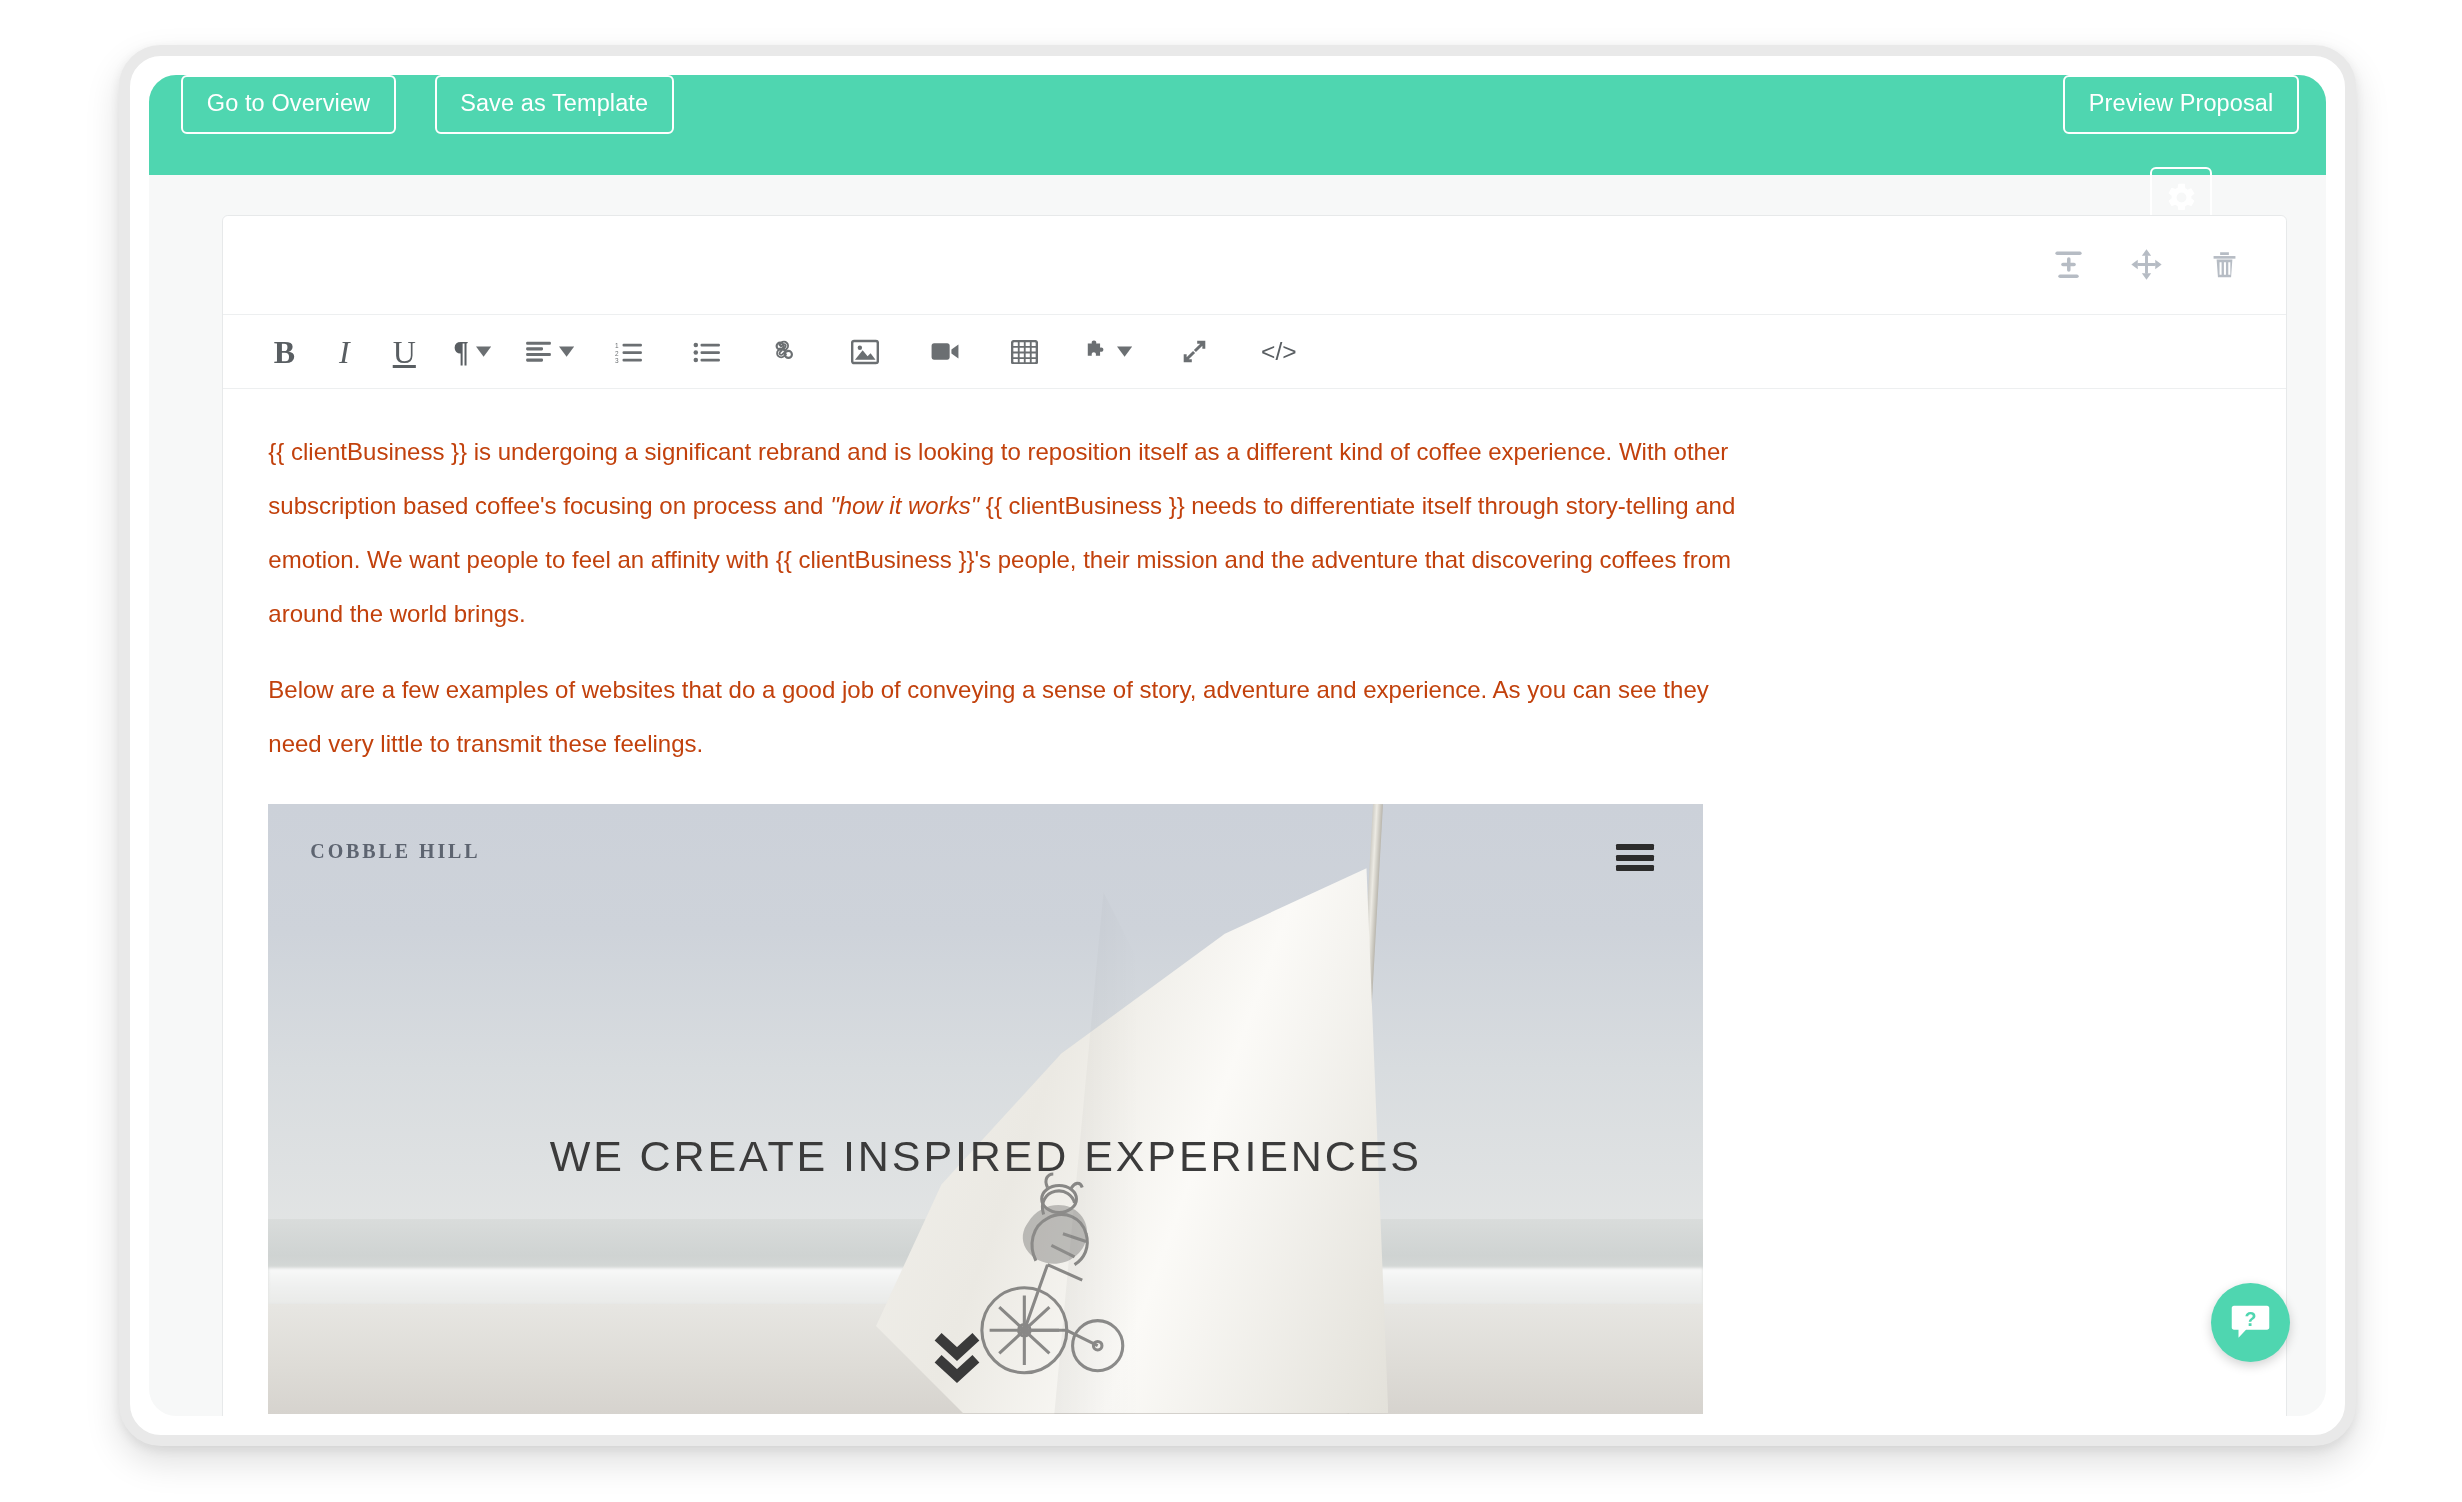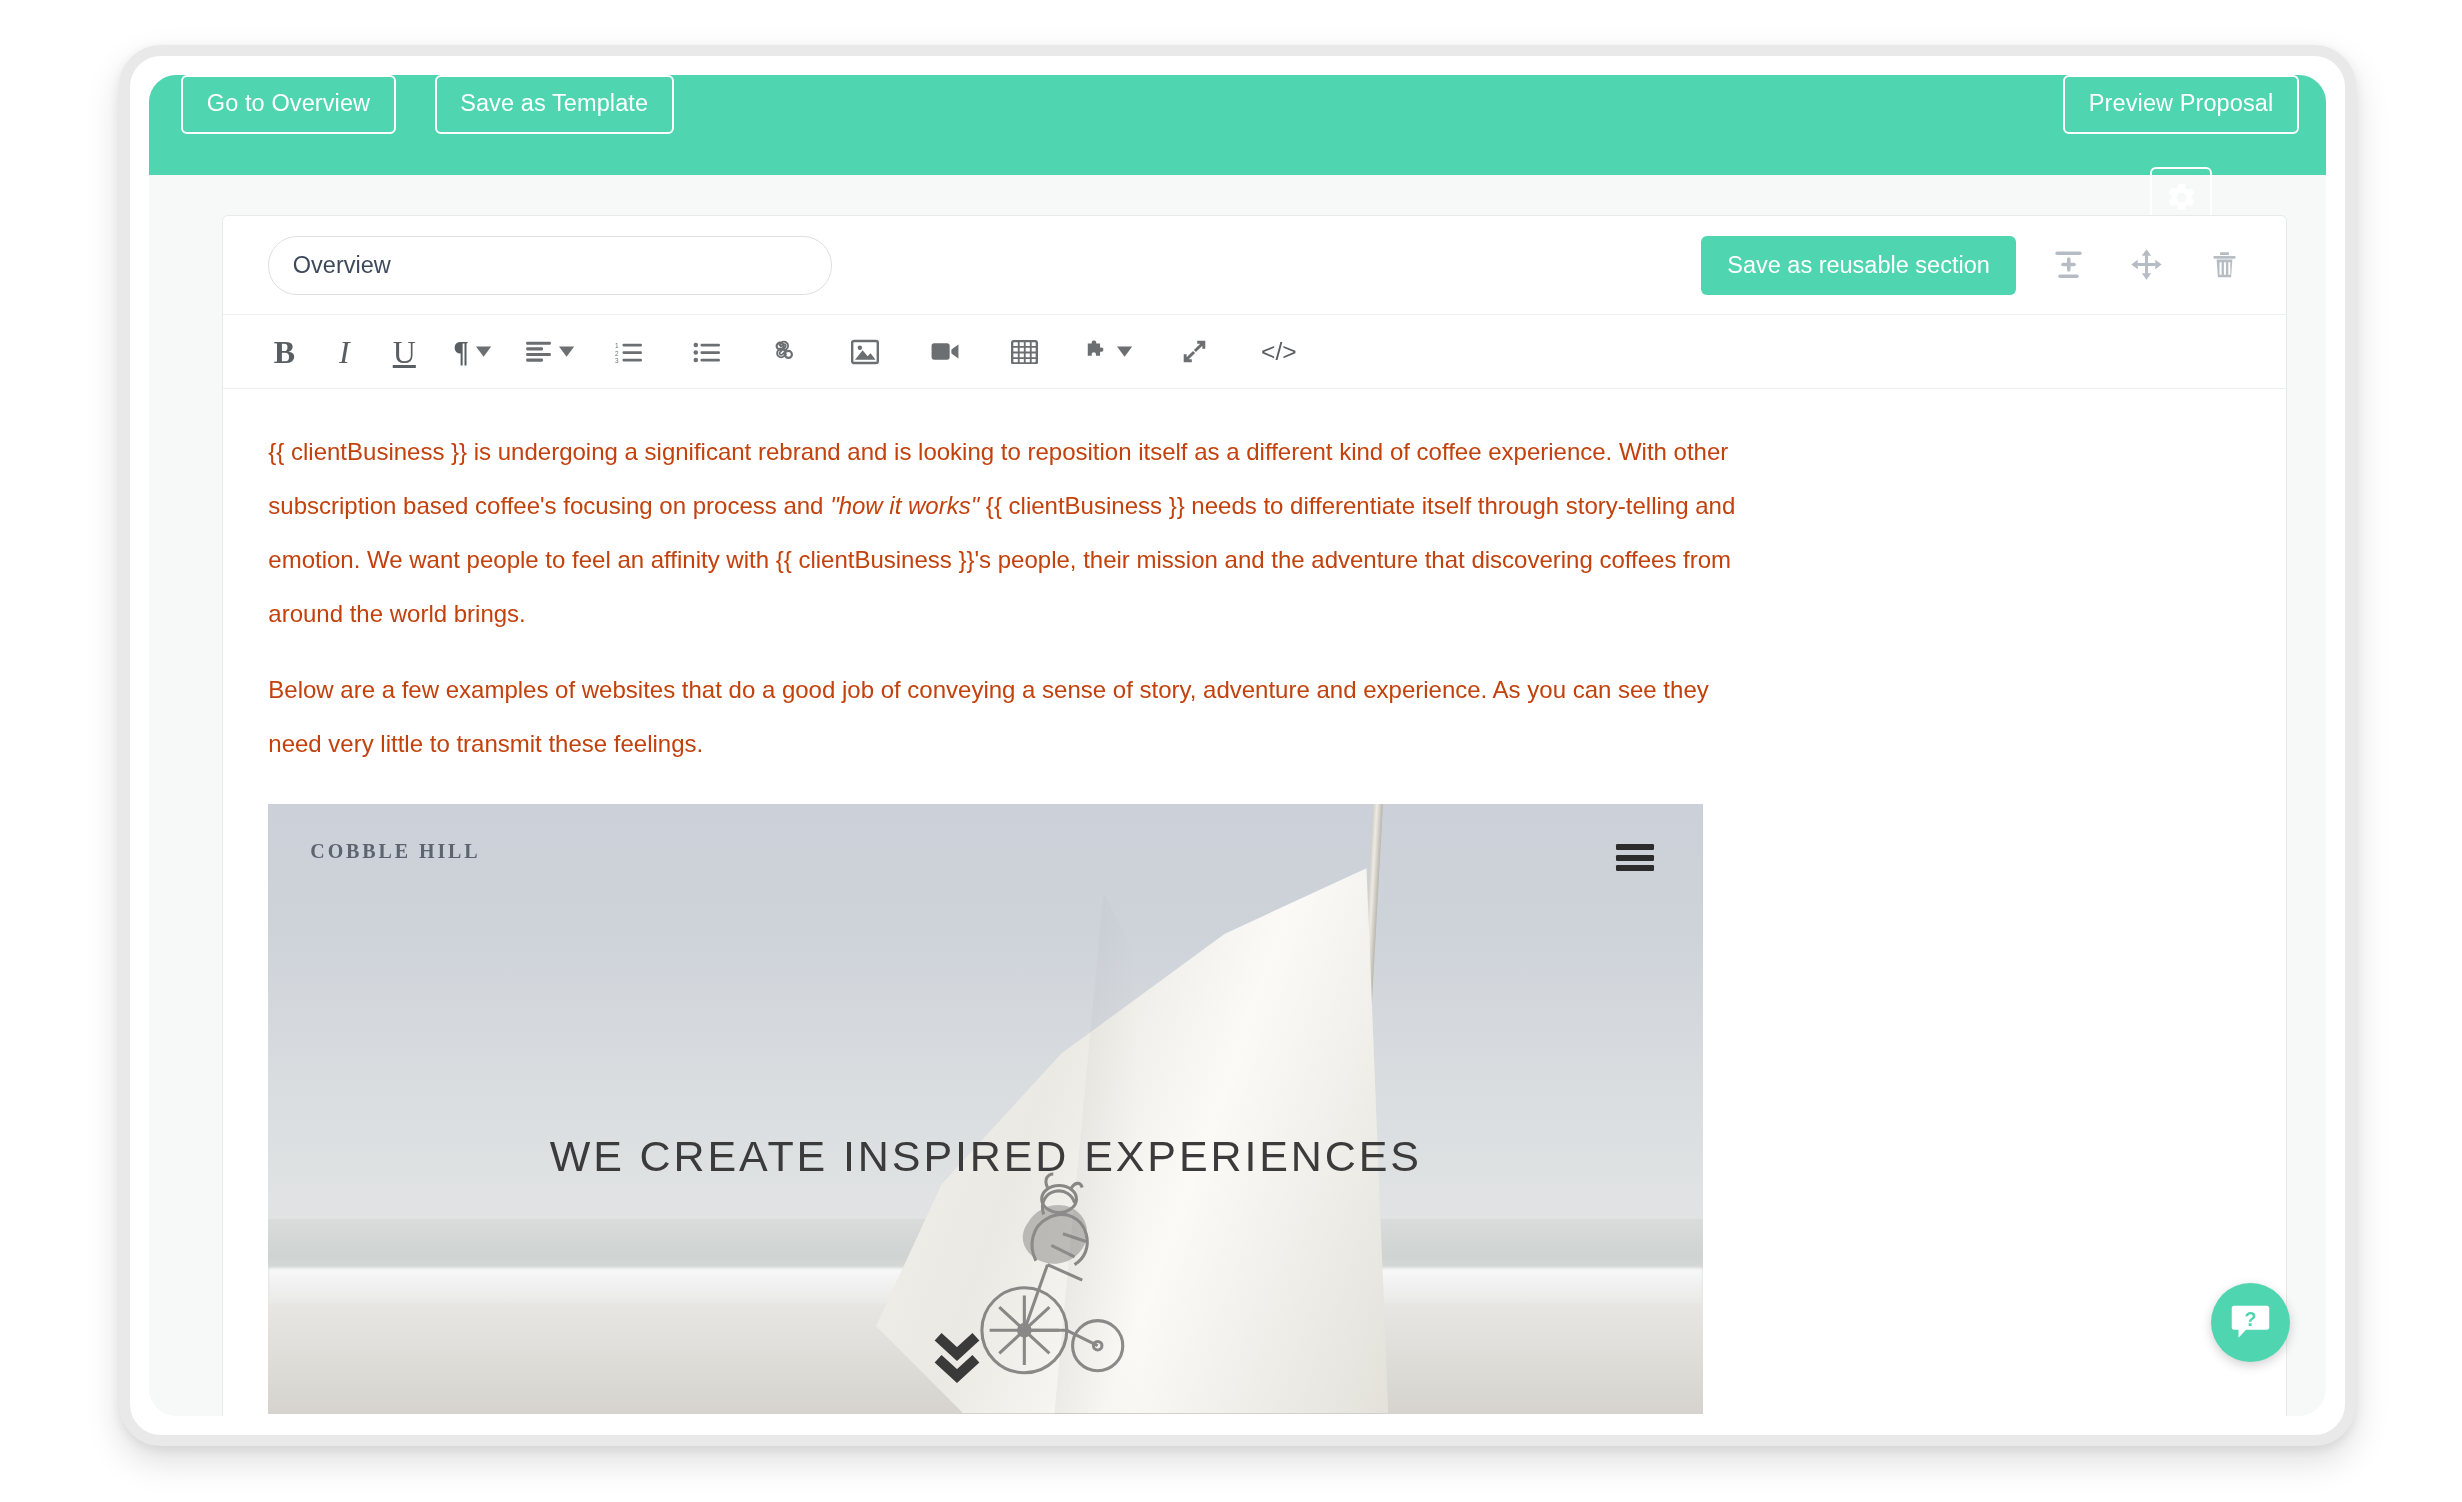--- a/index.html
+++ b/index.html
@@ -310,24 +310,22 @@
               <path d="M19.14 12.94a7.07 7.07 0 0 0 .06-.94 7.07 7.07 0 0 0-.06-.94l2.03-1.58a.48.48 0 0 0 .12-.61l-1.92-3.32a.48.48 0 0 0-.58-.22l-2.39.96a7.05 7.05 0 0 0-1.62-.94l-.36-2.54A.47.47 0 0 0 13.95 2h-3.9a.47.47 0 0 0-.47.4l-.36 2.54c-.59.24-1.13.56-1.62.94l-2.39-.96a.47.47 0 0 0-.58.22L2.71 8.46a.47.47 0 0 0 .12.61l2.03 1.58a7.3 7.3 0 0 0 0 1.88l-2.03 1.58a.48.48 0 0 0-.12.61l1.92 3.32c.12.22.38.3.58.22l2.39-.96c.5.38 1.03.7 1.62.94l.36 2.54c.04.23.24.4.47.4h3.9c.23 0 .43-.17.47-.4l.36-2.54c.59-.24 1.12-.56 1.62-.94l2.39.96c.22.08.46 0 .58-.22l1.92-3.32a.48.48 0 0 0-.12-.61l-2.03-1.58zM12 15.6A3.6 3.6 0 1 1 12 8.4a3.6 3.6 0 0 1 0 7.2z"></path>
             </svg>
           </span>
         </div>
       </div>
     </div>
 
     <div id="editor-card">
 
       <div id="section-header">
-        <input id="section-title-input" value="Overview" style="">
 
         <div id="section-actions">
-          <button id="save-reusable-btn">Save as reusable section</button>
 
           <div class="sec-icon-btn">
             <span>
               <svg viewBox="0 0 24 24">
                 <rect x="3" y="3" width="18" height="2.4" rx="1.2" fill="#b6bcc4"></rect>
                 <rect x="11" y="7" width="2.4" height="10" rx="1.2" fill="#b6bcc4"></rect>
                 <rect x="7" y="10.8" width="10" height="2.4" rx="1.2" fill="#b6bcc4"></rect>
                 <rect x="5" y="18.8" width="14" height="2.4" rx="1.2" fill="#b6bcc4"></rect>
               </svg>
             </span>

